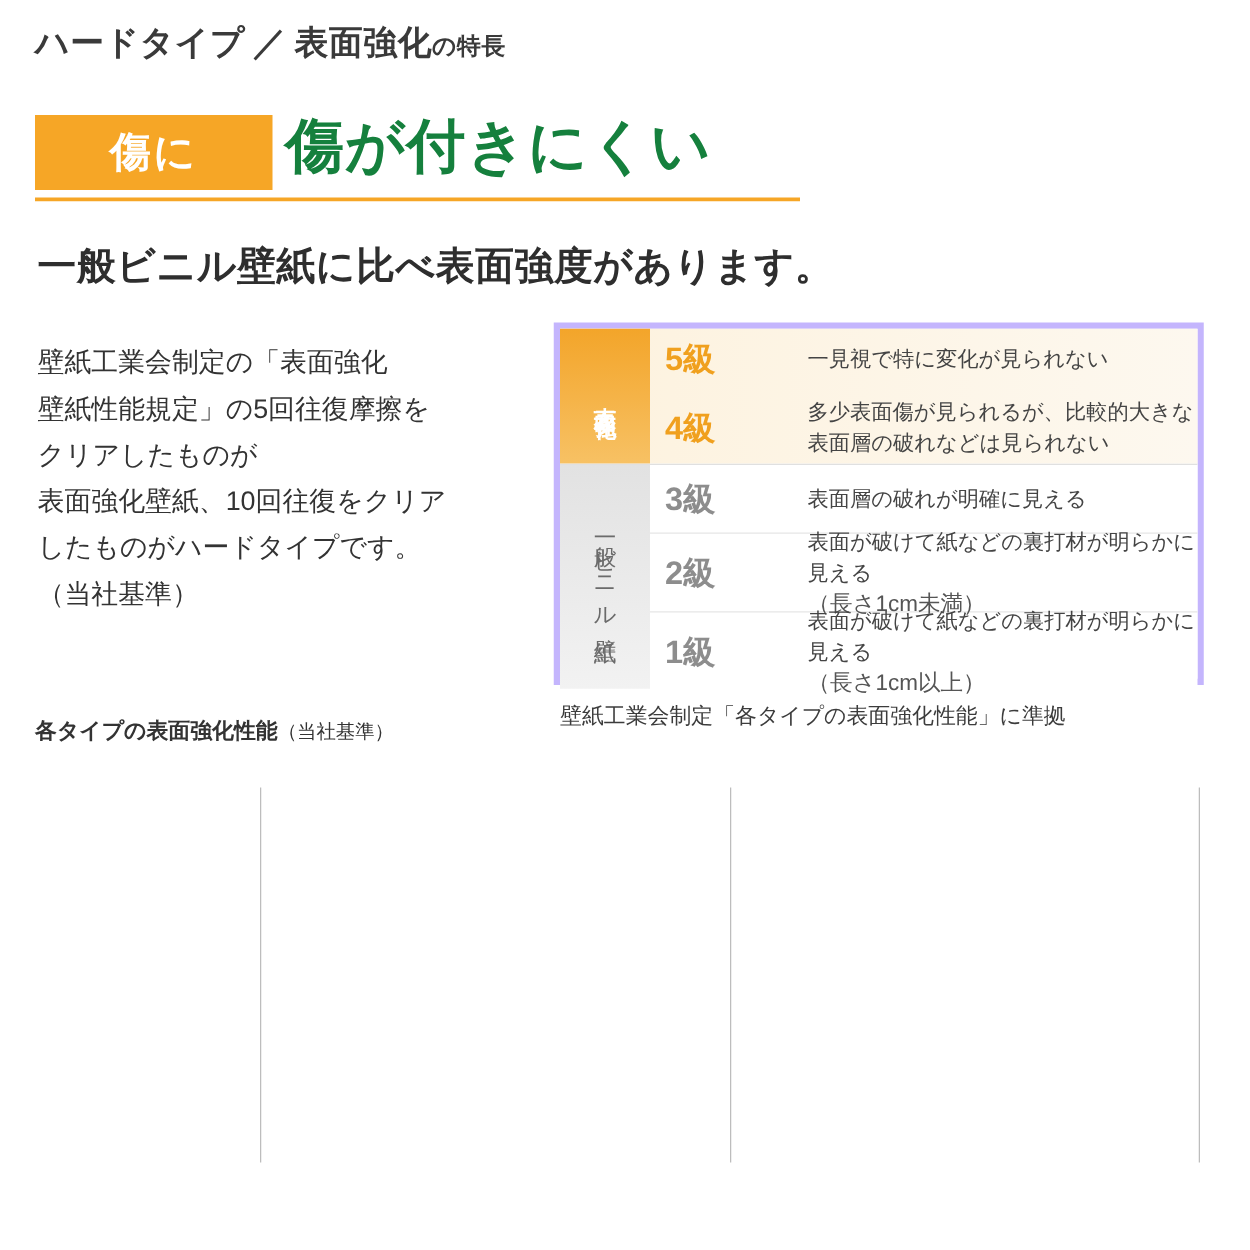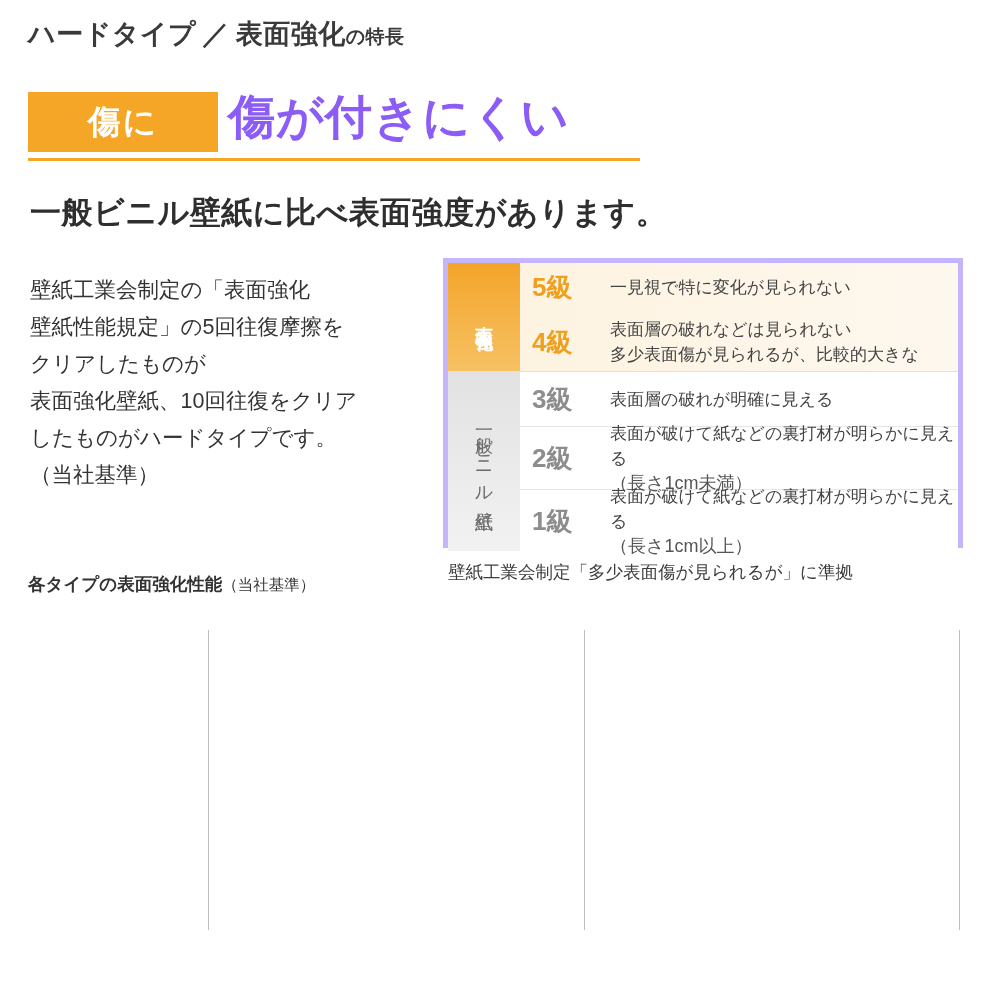--- a/index.html
+++ b/index.html
@@ -38,21 +38,21 @@
     background: #f6a626;
     color: #ffffff;
     font-size: 33px;
     font-weight: bold;
     display: flex; align-items: center; justify-content: center;
     letter-spacing: 2px;
   }
   .tag-headline {
     position: absolute; left: 200px; top: -6px;
     font-size: 47px; font-weight: bold;
-    color: #8b5cf6;
+    color: #15803d;
     letter-spacing: 1px;
     white-space: nowrap;
   }
   .tag-underline {
     position: absolute;
     left: 28px; top: 158px;
     width: 612px; height: 3px;
     background: #f6a626;
   }
 
@@ -107,21 +107,21 @@
     padding-left: 12px;
   }
   .g-num {
     width: 78px;
     font-size: 26px; font-weight: bold;
     flex-shrink: 0;
   }
   .g-num.orange { color: #f0a01e; }
   .g-num.gray { color: #8d8d8d; }
   .g-desc {
-    font-size: 17px; line-height: 25px; color: #444444;
+    font-size: 17px; line-height: 25px; color: #444444; margin-left: 36px;
   }
   .g-desc .sub { font-size: 18px; color: #555; }
   .strong-block { background: linear-gradient(to right, #fdf2de, #fdf8ef); }
   .normal-block { background: #ffffff; }
   .divider-line { height: 1px; background: #e6e6e6; margin: 0 0 0 0; }
 
   .grade-note {
     position: absolute;
     left: 448px; top: 560px;
     font-size: 17.5px;
@@ -176,22 +176,22 @@
     <div class="grade-row strong-block" style="height:108px;">
       <div class="grade-label strong">表面強化</div>
       <div class="grade-cells">
         <div class="g-cell" style="height:48px;">
           <div class="g-num orange">5級</div>
           <div class="g-desc">一見視で特に変化が見られない</div>
         </div>
         <div class="g-cell" style="height:60px; align-items:center; padding-top:2px;">
           <div class="g-num orange">4級</div>
           <div class="g-desc">
+            <div>多少表面傷が見られるが、比較的大きな</div>
             <div>表面層の破れなどは見られない</div>
-            <div>多少表面傷が見られるが、比較的大きな</div>
           </div>
         </div>
       </div>
     </div>
 
     <div class="grade-row normal-block" style="height:180px; border-top:1px solid #e0e0e0;">
       <div class="grade-label normal">一般ビニル壁紙</div>
       <div class="grade-cells">
         <div class="g-cell" style="height:54px;">
           <div class="g-num gray">3級</div>
@@ -210,21 +210,21 @@
           <div class="g-num gray">1級</div>
           <div class="g-desc">
             <div>表面が破けて紙などの裏打材が明らかに見える</div>
             <div class="sub">（長さ1cm以上）</div>
           </div>
         </div>
       </div>
     </div>
   </div>
 
-  <div class="grade-note">壁紙工業会制定「多少表面傷が見られるが」に準拠</div>
+  <div class="grade-note">壁紙工業会制定「各タイプの表面強化性能」に準拠</div>
 
   <div class="chart-caption">
     <span>各タイプの表面強化性能</span><span class="thin">（当社基準）</span>
   </div>
 
   <div class="chart-area">
 
     <div class="tick" style="left:208px; top:20px; height:300px;"></div>
     <div class="tick" style="left:584px; top:20px; height:300px;"></div>
     <div class="tick" style="left:959px; top:20px; height:300px;"></div>

